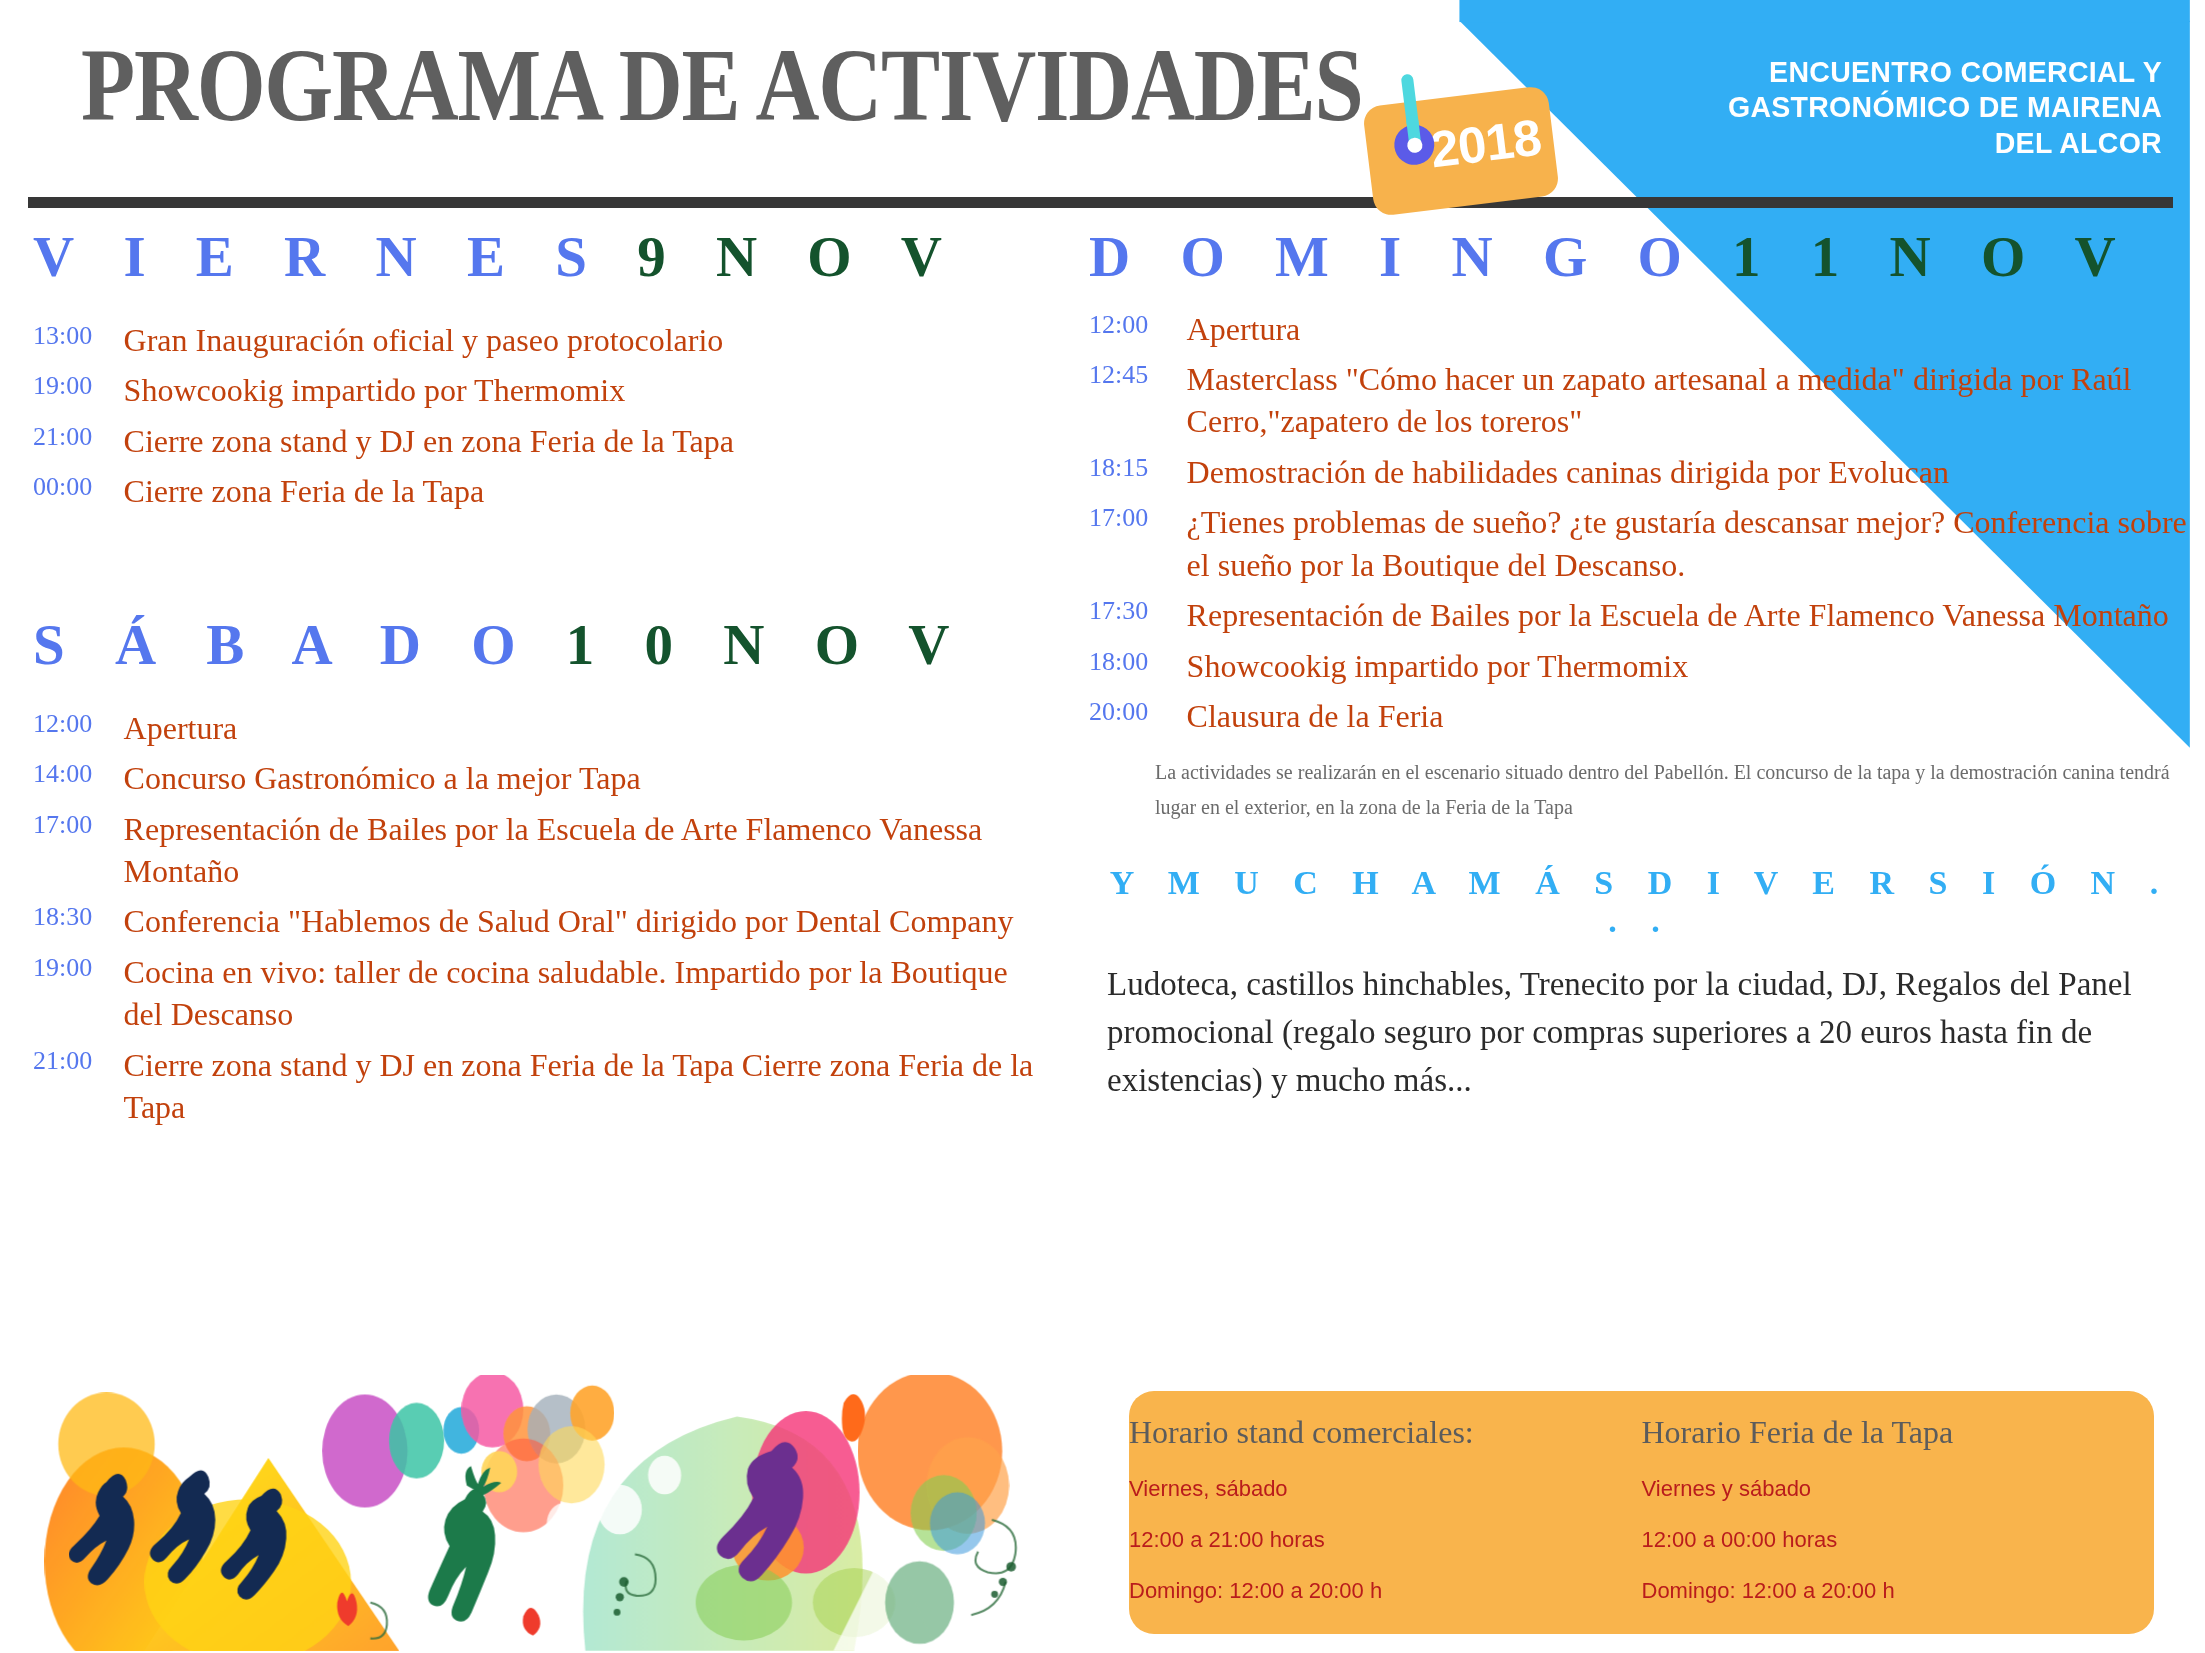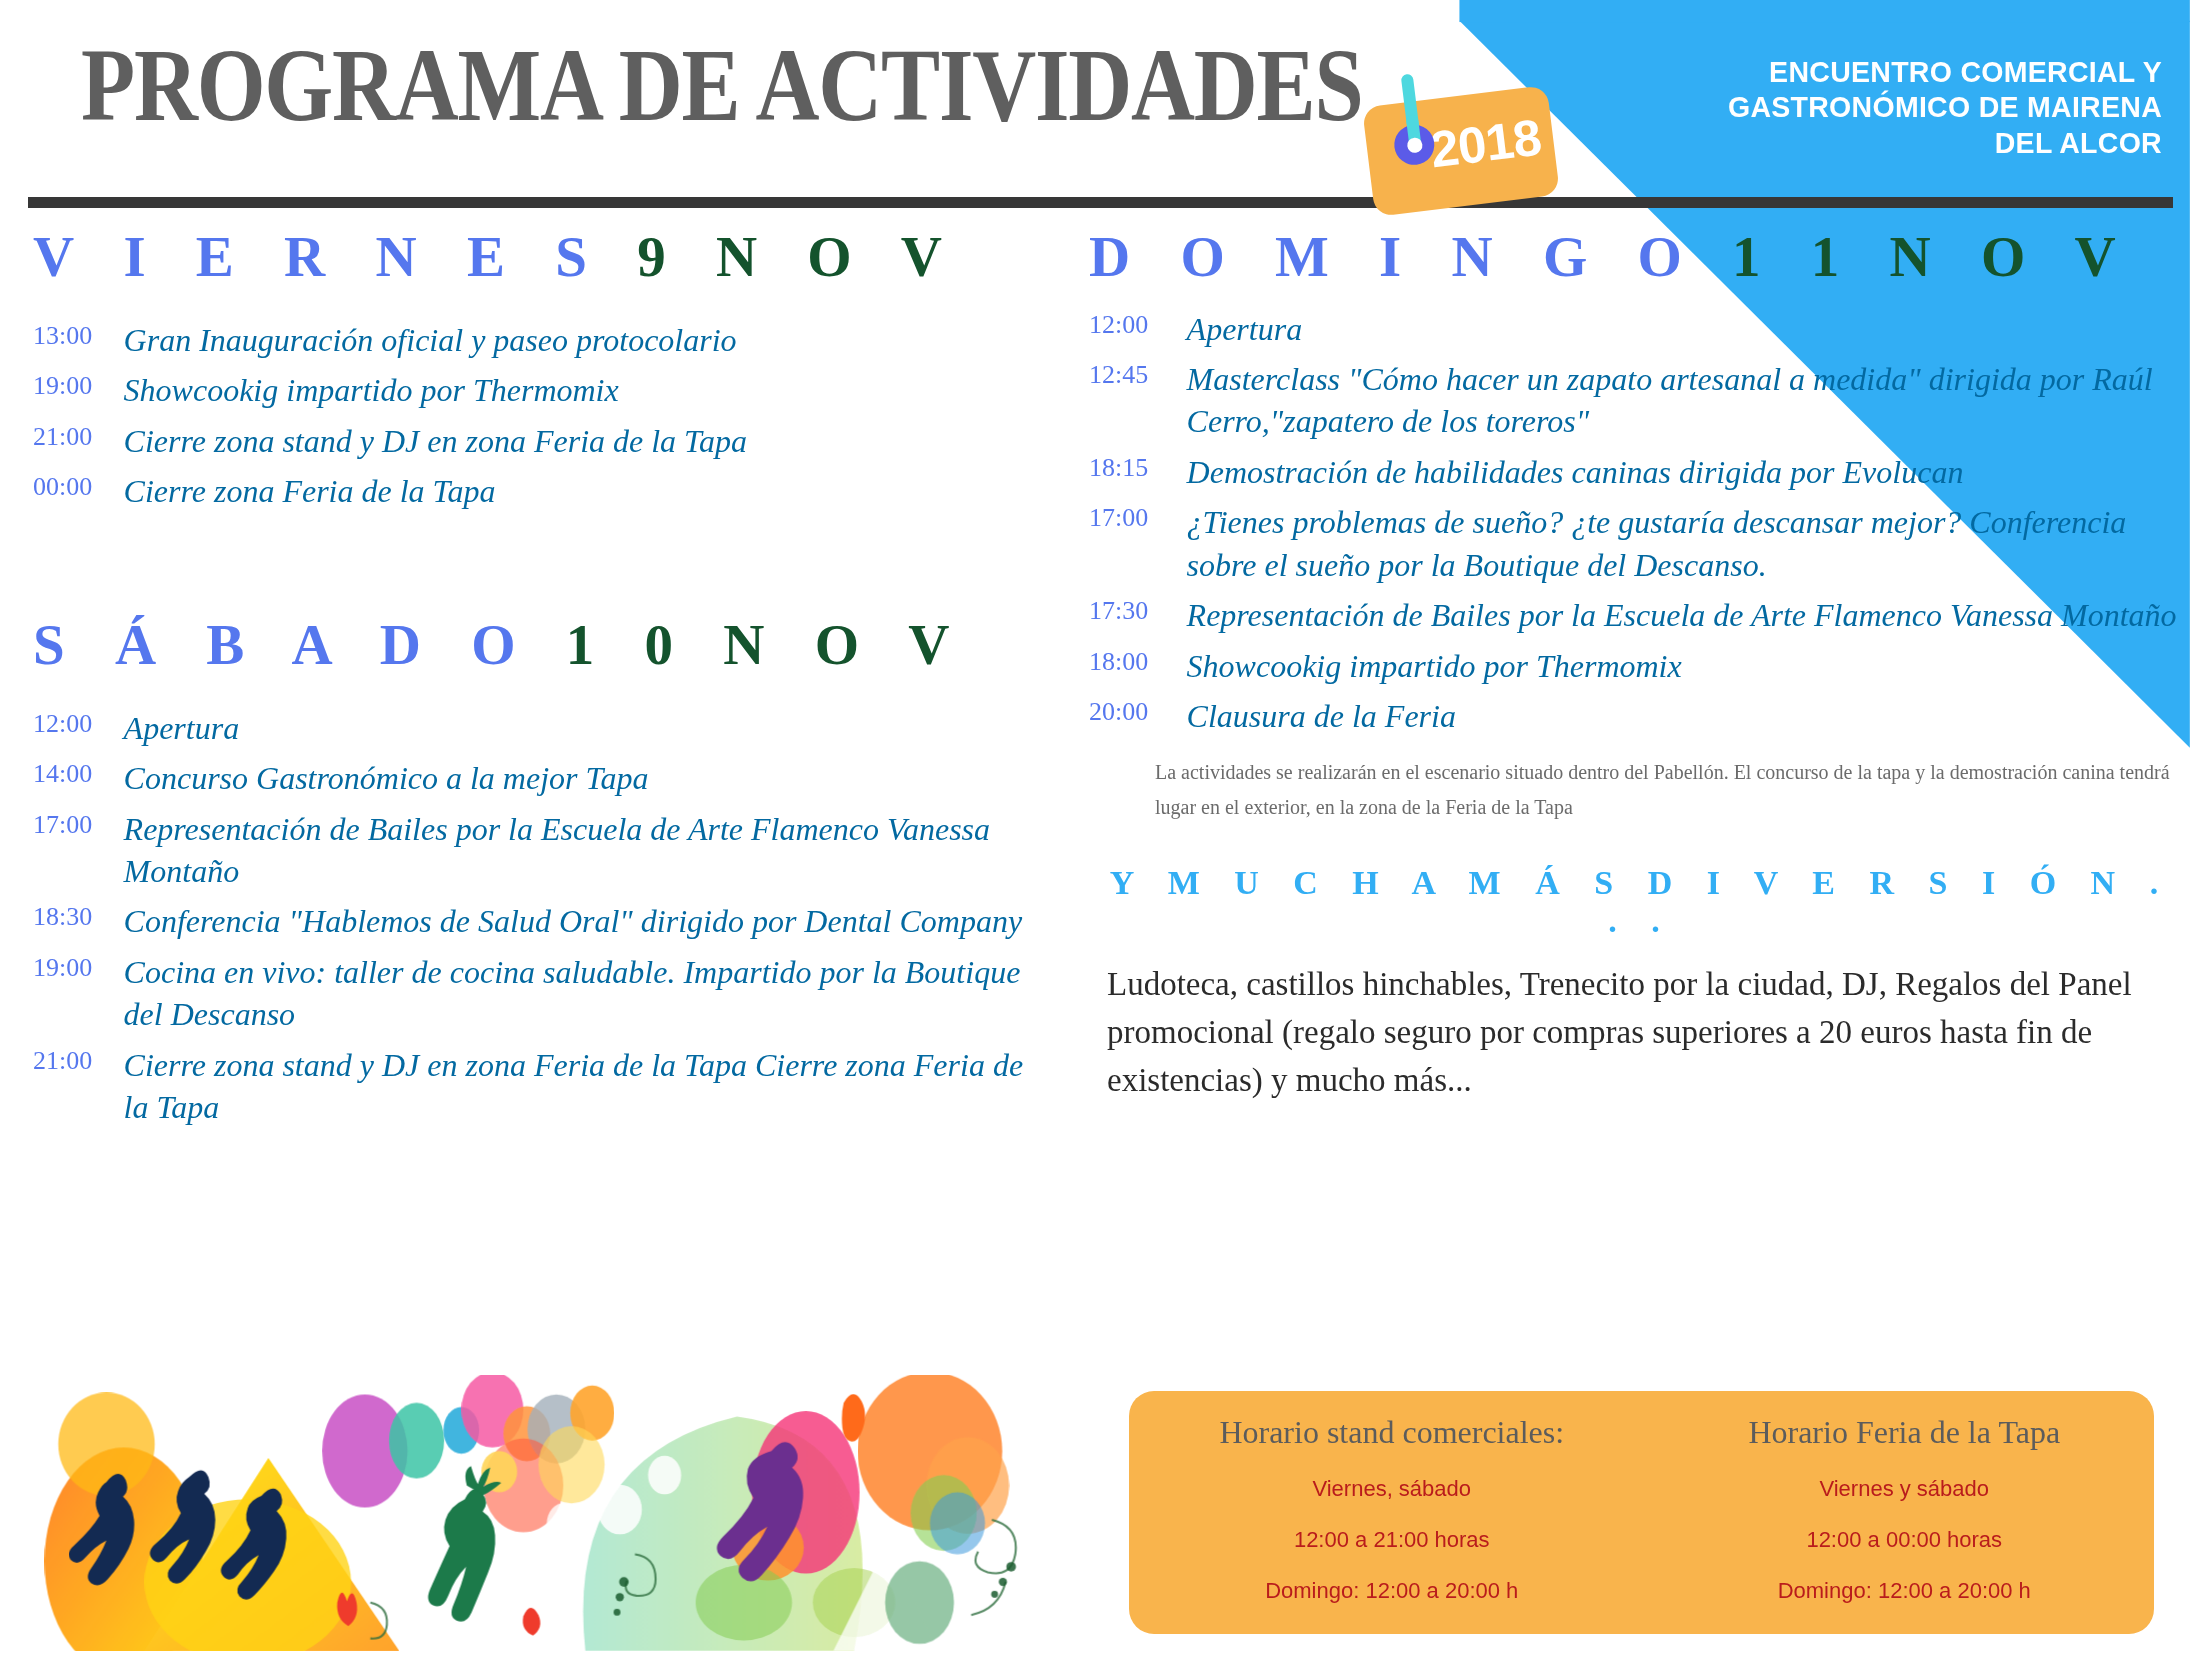--- a/index.html
+++ b/index.html
@@ -35,38 +35,38 @@
 
   .day-head{font-family:"Liberation Serif",serif;font-weight:bold;font-size:57px;
      letter-spacing:18px;line-height:1.05;white-space:nowrap;margin:0;}
   .day-head .dw{color:#5577ee;}
   .day-head .dt{color:#14532d;}
 
   .sched{margin:32px 0 0 0;}
   .row{display:flex;align-items:flex-start;margin-bottom:8.3px;}
   .tm{flex:0 0 auto;color:#5577ee;font-size:26px;line-height:1.32;white-space:nowrap;
       font-family:"Liberation Serif",serif;}
-  .tx{color:#0369a1;font-size:32px;line-height:1.32;margin-left:9.6px;
-      font-family:"Liberation Serif",serif;font-style:italic;}
+  .tx{color:#c2410c;font-size:32px;line-height:1.32;margin-left:9.6px;
+      font-family:"Liberation Serif",serif;}
   .col-right .tm{min-width:88px;}
   .col-left .tm{min-width:81px;}
 
   .note{margin:18px 0 0 66px;color:#6b6b6b;font-size:20px;line-height:1.72;
         font-family:"Liberation Serif",serif;}
 
   .fun-head{margin:40px 0 0 0;text-align:center;color:#32aef4;font-size:34px;
       font-weight:bold;letter-spacing:13px;font-family:"Liberation Serif",serif;}
   .fun-body{margin:20.7px 0 0 18px;color:#2b2b2b;font-size:33px;line-height:1.45;
       font-family:"Liberation Serif",serif;}
 
   
   .hours{position:absolute;left:1129px;top:1391px;width:1025px;height:243px;
      background:#f9b košík;}
   .hours{background:#f9b44c;border-radius:25px;display:flex;}
-  .hcol{flex:1;display:flex;flex-direction:column;align-items:center;justify-content:flex-start;padding-top:23.4px;padding-left:13px;}
+  .hcol{flex:1;display:flex;flex-direction:column;align-items:flex-start;justify-content:flex-start;padding-top:23.4px;}
   .hcol .h-title{color:#5c5c5c;font-size:32px;font-family:"Liberation Serif",serif;margin-bottom:25px;}
   .hcol .h-line{color:#b91c1c;font-size:22px;font-family:Liberation Sans, sans-serif;margin-bottom:25px;}
 
   
   .illus{position:absolute;left:41px;top:1375px;width:1006px;height:276px;overflow:hidden;}
   .illus svg{display:block;}
 </style>
 </head>
 <body>
 

